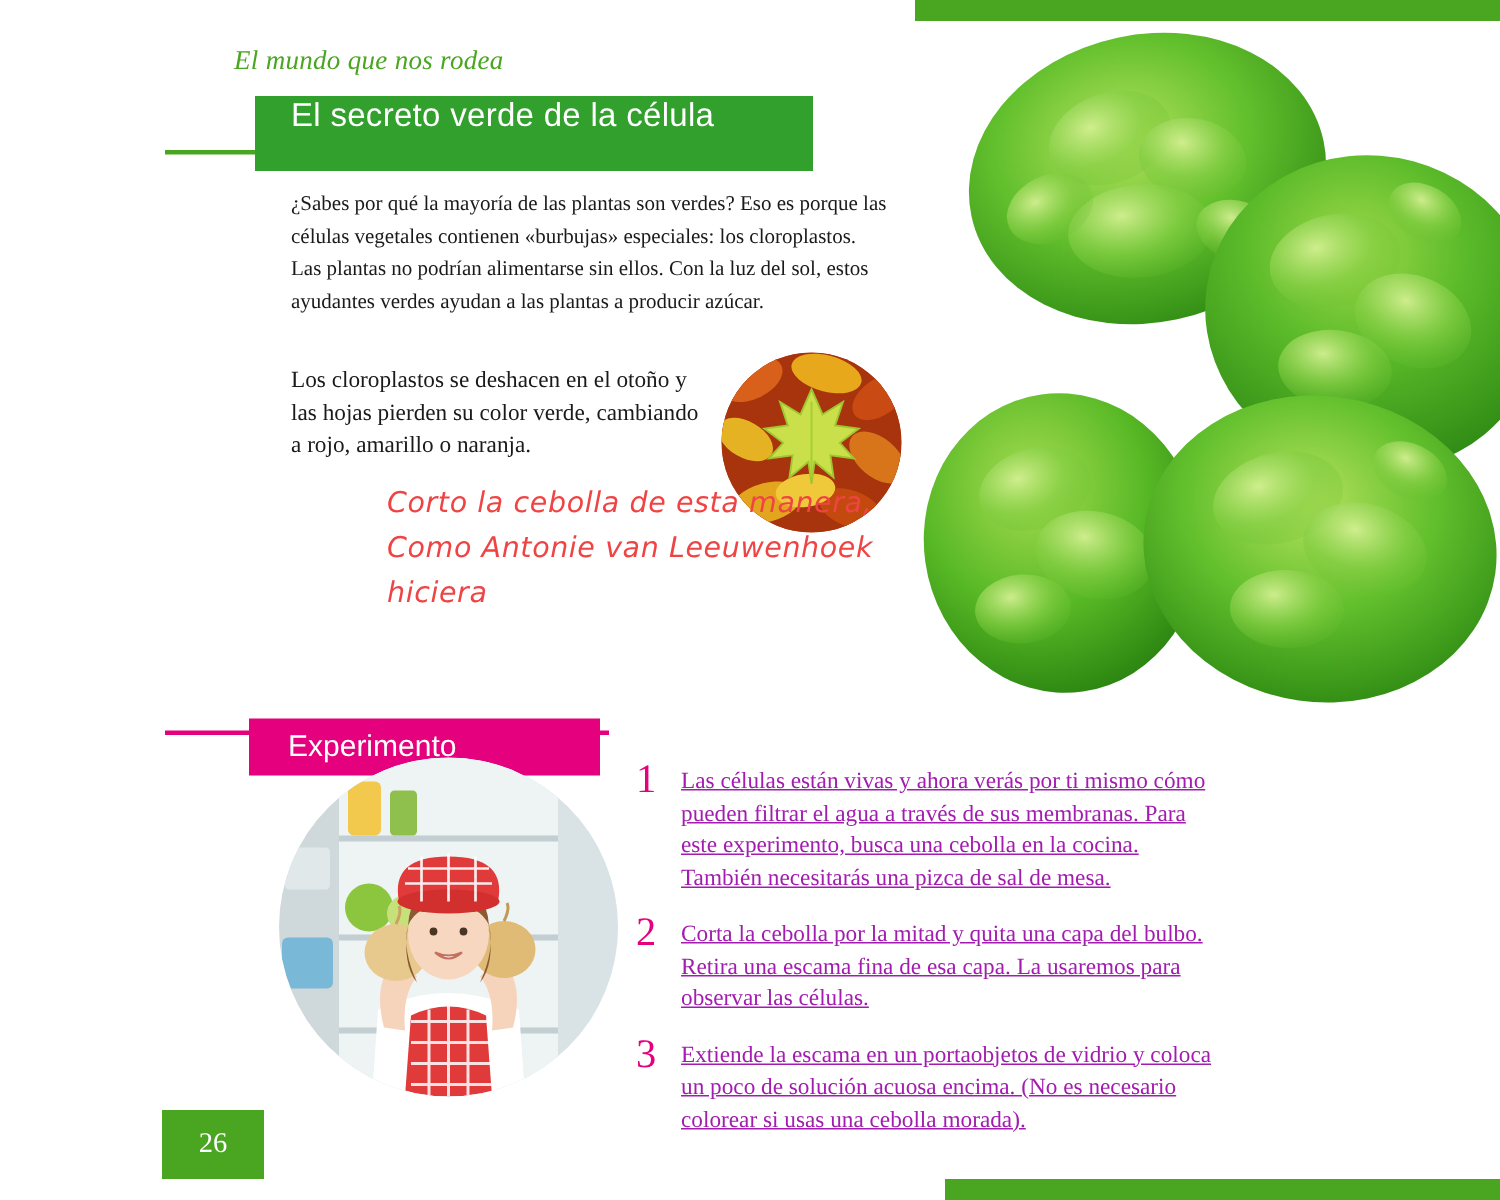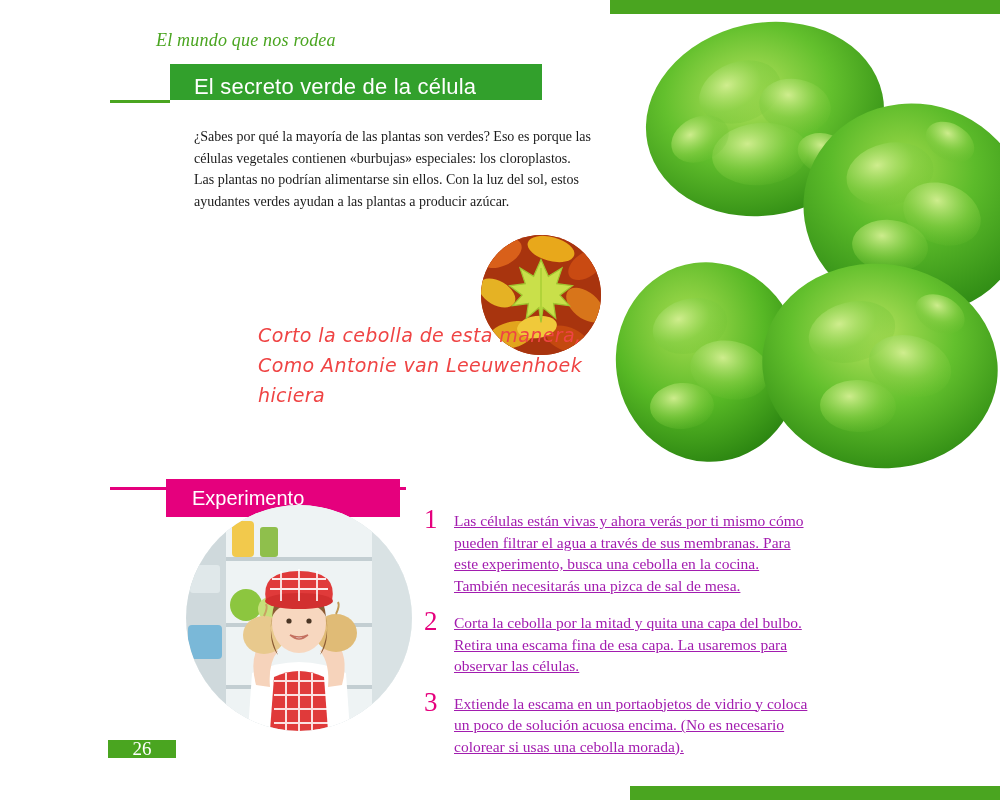--- a/index.html
+++ b/index.html
@@ -63,24 +63,24 @@
     font-style: italic;
     font-size: 18px;
     color: #4aa520;
     letter-spacing: 0.2px;
   }
 
   
   .title-banner {
     position: absolute;
     left: 170px; top: 64px;
-    width: 372px; height: 36px;
+    width: 372px; height: 50px;
     background: #32a02c;
     display: flex;
-    align-items: flex-end;
+    align-items: flex-start;
   }
   .title-banner span {
     color: #ffffff;
     font-size: 22px;
     padding-left: 24px;
     letter-spacing: 0.2px;
   }
 
   
   .body-text {
@@ -174,21 +174,21 @@
     font-size: 15.5px;
     line-height: 21.5px;
     color: #a21caf;
     text-decoration: underline;
   }
 
   
   .page-number {
     position: absolute;
     left: 108px; top: 740px;
-    width: 68px; height: 18px;
+    width: 68px; height: 46px;
     background: #4aa520;
     color: #ffffff;
     font-family: "Liberation Serif", serif;
     font-size: 19px;
     display: flex;
     align-items: center;
     justify-content: center;
   }
 
   
@@ -261,20 +261,21 @@
 
       <ellipse cx="290" cy="352" rx="118" ry="102" fill="url(#gB)" transform="rotate(8 290 352)"></ellipse>
       <ellipse cx="262" cy="318" rx="44" ry="30" fill="url(#blob)" transform="rotate(-14 262 318)"></ellipse>
       <ellipse cx="320" cy="352" rx="42" ry="30" fill="url(#blob)" transform="rotate(16 320 352)"></ellipse>
       <ellipse cx="268" cy="392" rx="38" ry="26" fill="url(#blob)" transform="rotate(2 268 392)"></ellipse>
       <ellipse cx="350" cy="300" rx="26" ry="18" fill="url(#blob)" transform="rotate(26 350 300)"></ellipse>
     </svg>
   </div>
 
   <div class="body-text">¿Sabes por qué la mayoría de las plantas son verdes? Eso es porque las células vegetales contienen «burbujas» especiales: los cloroplastos. Las plantas no podrían alimentarse sin ellos. Con la luz del sol, estos ayudantes verdes ayudan a las plantas a producir azúcar.</div>
+  <div class="body-text2">Los cloroplastos se deshacen en el otoño y las hojas pierden su color verde, cambiando a rojo, amarillo o naranja.</div>
 
   <div class="leaf-photo">
     <svg width="120" height="120" viewBox="0 0 120 120" xmlns="http://www.w3.org/2000/svg">
       <rect width="120" height="120" fill="#a8340e"></rect>
       <g>
         <ellipse cx="20" cy="18" rx="22" ry="13" fill="#d9601a" transform="rotate(-25 20 18)"></ellipse>
         <ellipse cx="70" cy="14" rx="24" ry="12" fill="#e8a81b" transform="rotate(15 70 14)"></ellipse>
         <ellipse cx="105" cy="30" rx="20" ry="12" fill="#c94a12" transform="rotate(-35 105 30)"></ellipse>
         <ellipse cx="16" cy="58" rx="20" ry="12" fill="#e5b224" transform="rotate(30 16 58)"></ellipse>
         <ellipse cx="104" cy="70" rx="22" ry="13" fill="#d8751a" transform="rotate(40 104 70)"></ellipse>

